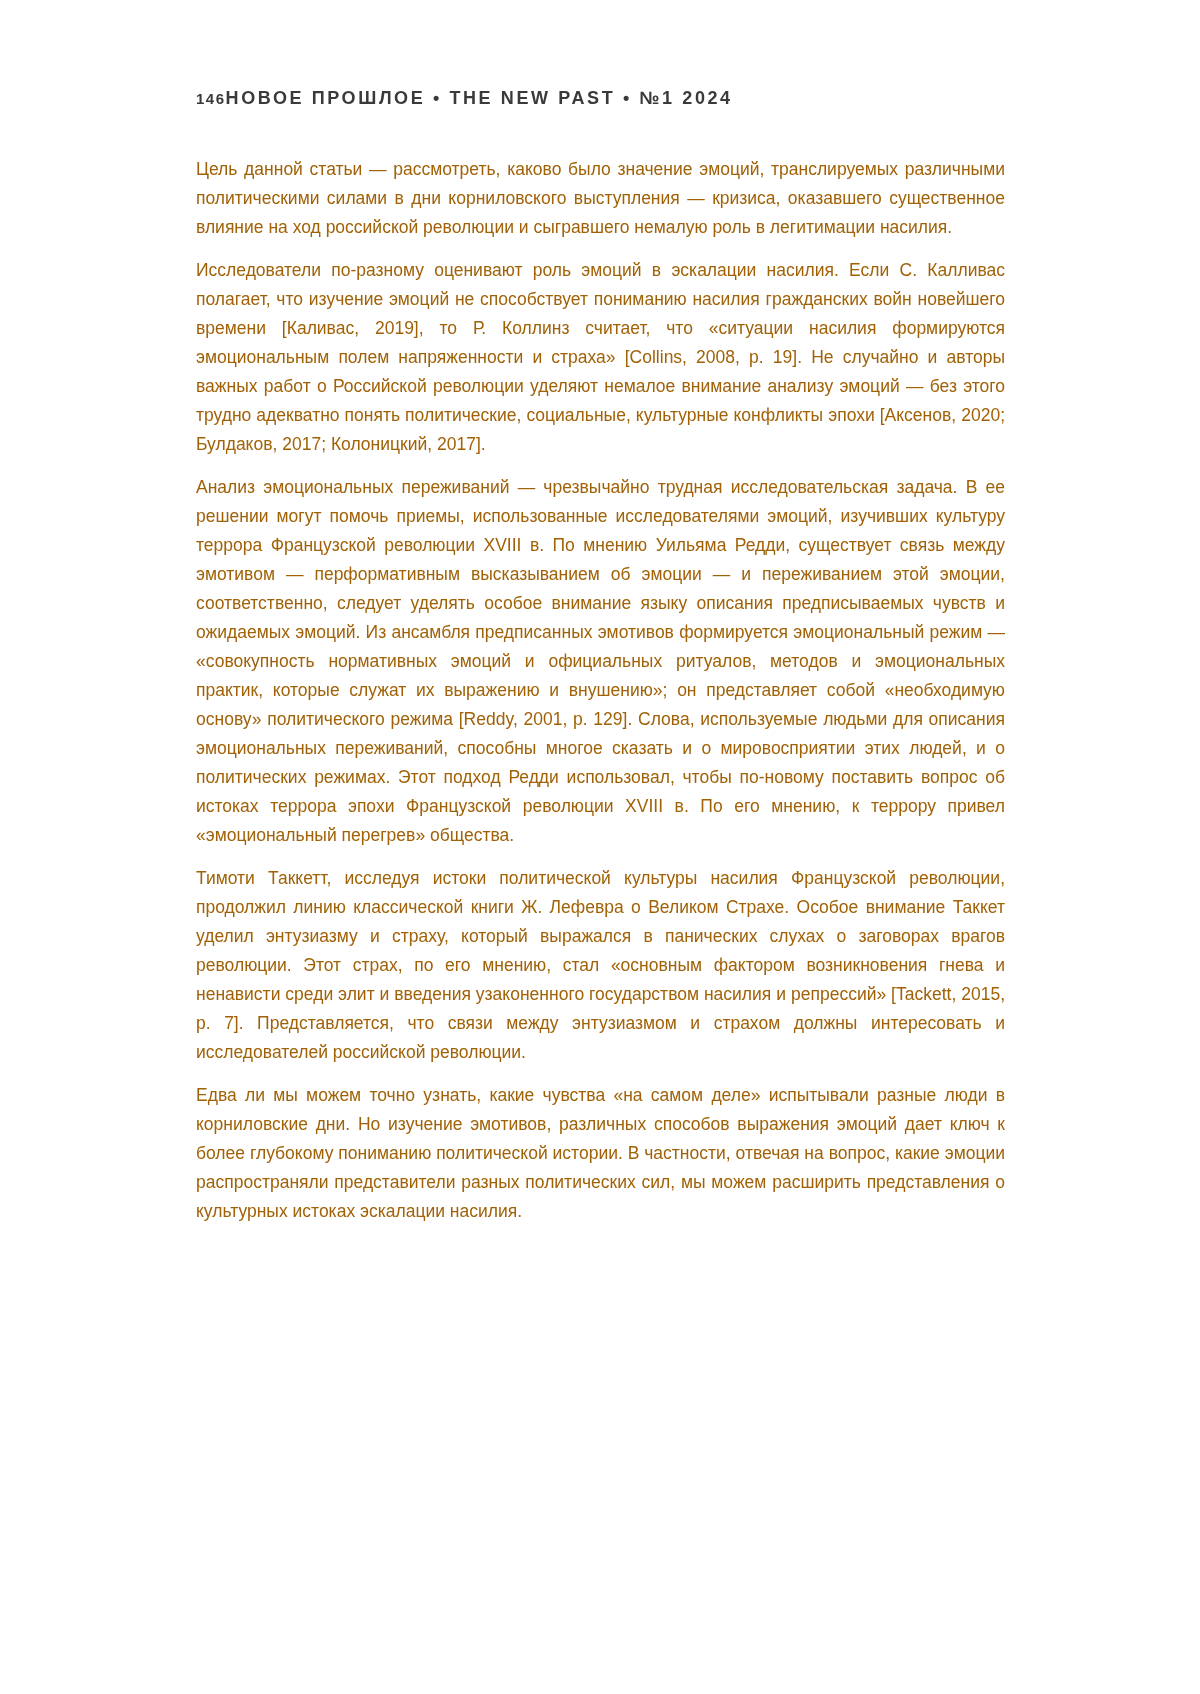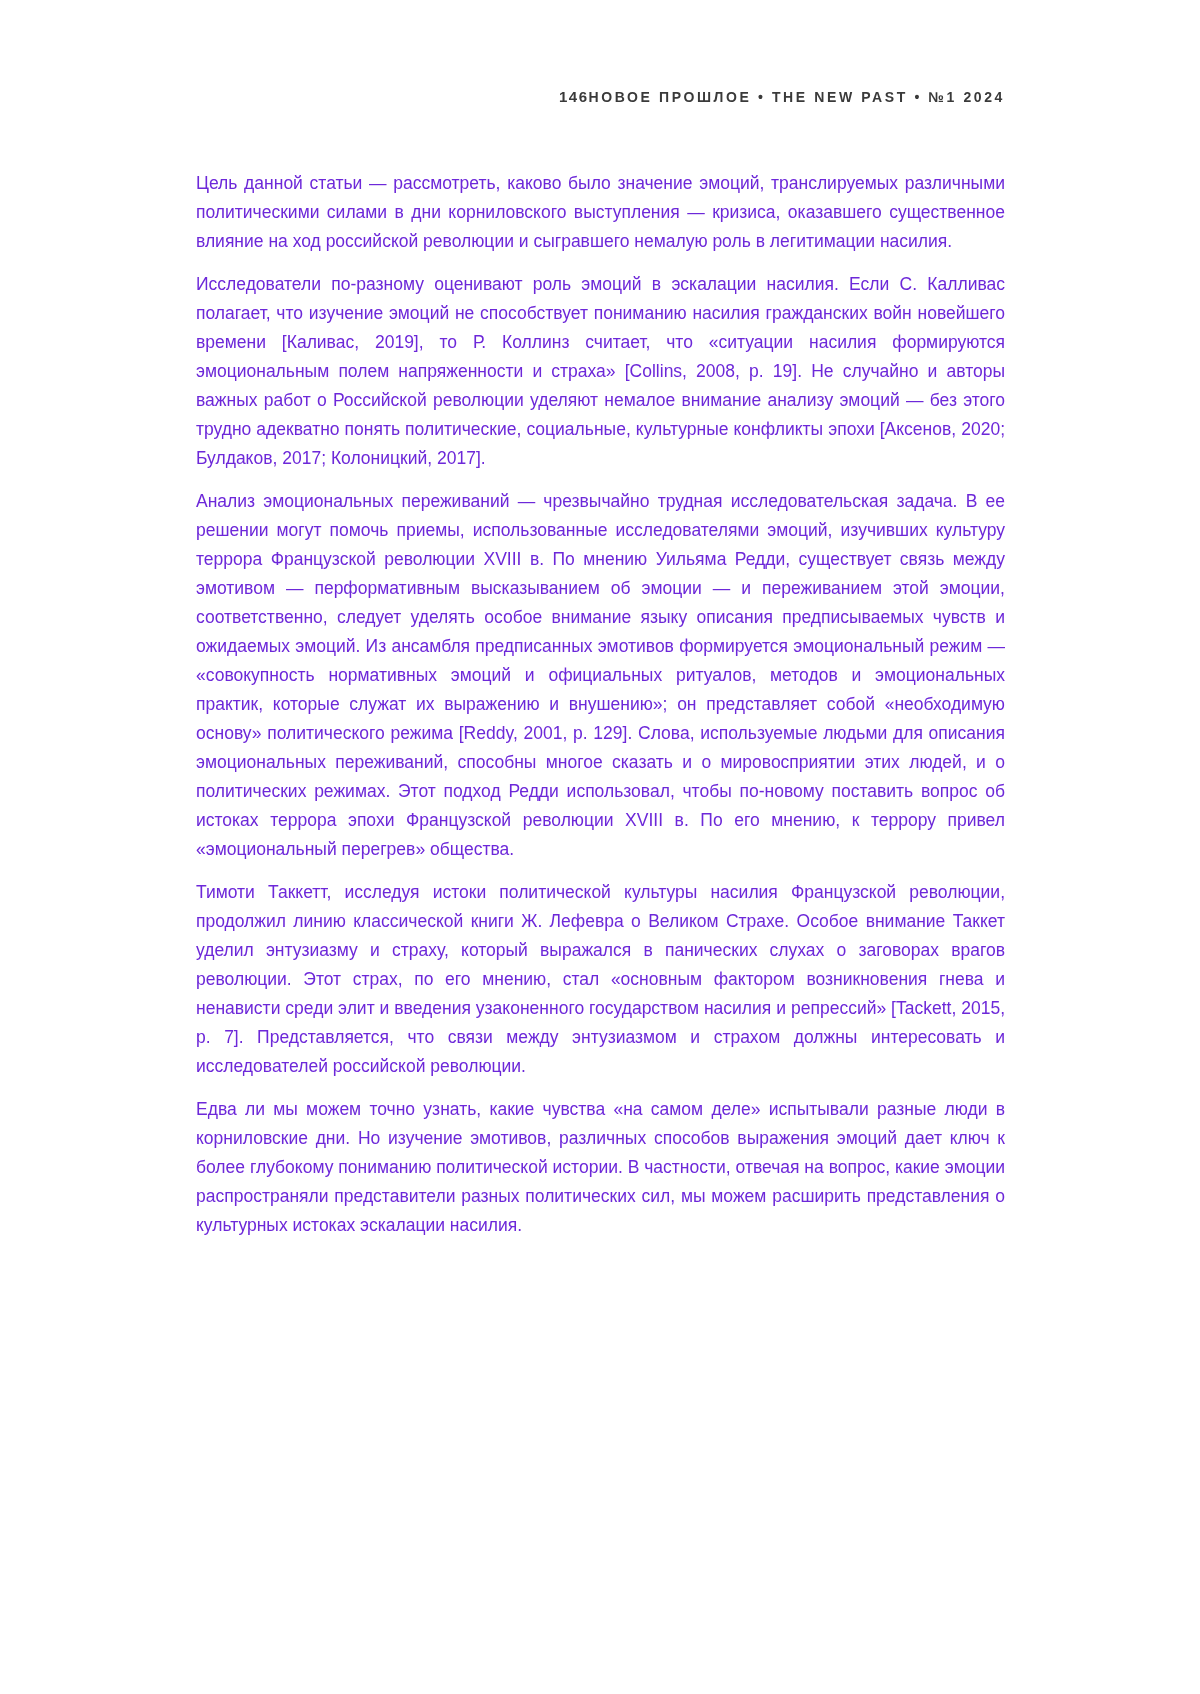--- a/index.html
+++ b/index.html
@@ -17,48 +17,48 @@
   }
   .page {
     box-sizing: border-box;
     width: 1200px;
     height: 1694px;
     padding: 88px 195px 60px 196px;
     background: #ffffff;
   }
   .running-header {
     display: flex;
-    justify-content: flex-end;
+    justify-content: flex-start;
     align-items: baseline;
-    margin-bottom: 64px;
+    margin-bottom: 46px;
   }
   .page-number {
     font-size: 15px;
     font-weight: 600;
     letter-spacing: 1.5px;
     color: #3a3a3a;
   }
   .journal-title {
-    font-size: 14px;
+    font-size: 18px;
     font-weight: 600;
     letter-spacing: 2.6px;
     color: #3a3a3a;
     text-transform: uppercase;
     white-space: nowrap;
   }
   .article-body {
     font-size: 17.5px;
     line-height: 29px;
   }
   .article-body p.para {
     margin: 0 0 14px 0;
     text-align: justify;
     hyphens: auto;
     -webkit-hyphens: auto;
-    color: #6d28d9;
+    color: #a16207;
   }
   .article-body p.para:last-child {
     margin-bottom: 8px;
   }
 </style>
 </head>
 <body>
 
 <div class="page">
 

